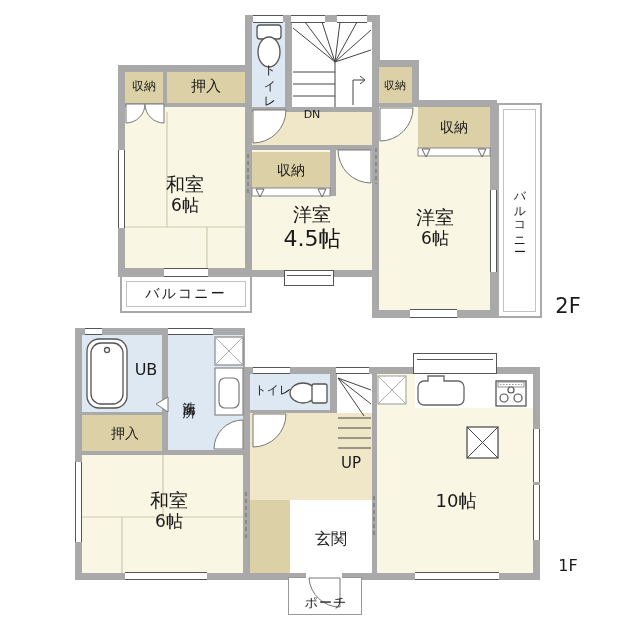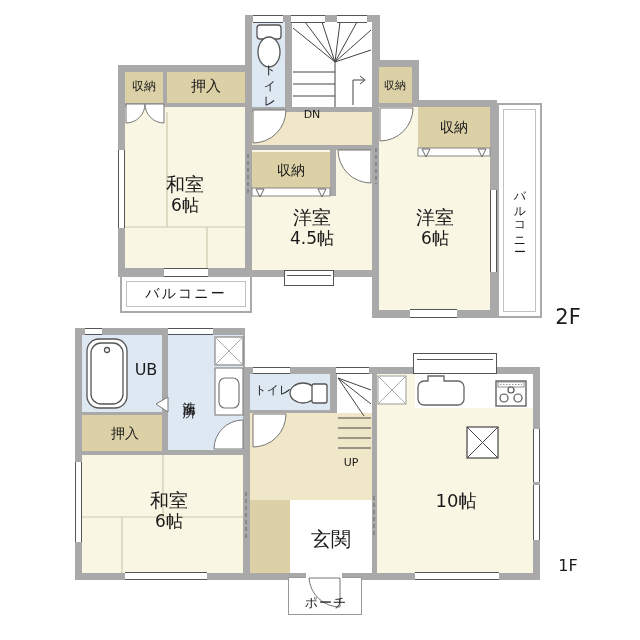--- a/index.html
+++ b/index.html
@@ -222,40 +222,40 @@
   <div class="lbl vert" style="left:257px;top:52px;width:24px;height:54px;font-size:12px;">トイレ</div>
   <div class="lbl" style="left:292px;top:108px;width:40px;height:15px;font-size:11px;">DN</div>
   <div class="lbl" style="left:374px;top:76px;width:42px;height:20px;font-size:11px;">収納</div>
   <div class="lbl" style="left:130px;top:172px;width:110px;height:46px;font-size:19px;flex-direction:column;">
     <span>和室</span>
     <span style="font-size:17px;">6帖</span>
   </div>
   <div class="lbl" style="left:252px;top:158px;width:78px;height:24px;font-size:14px;">収納</div>
   <div class="lbl" style="left:262px;top:204px;width:100px;height:48px;font-size:19px;flex-direction:column;">
     <span>洋室</span>
-    <span style="font-size:17px;">4.5帖</span>
+    <span style="font-size:22px;">4.5帖</span>
   </div>
   <div class="lbl" style="left:418px;top:114px;width:72px;height:26px;font-size:14px;">収納</div>
   <div class="lbl" style="left:385px;top:204px;width:100px;height:48px;font-size:19px;flex-direction:column;">
     <span>洋室</span>
     <span style="font-size:17px;">6帖</span>
   </div>
   <div class="lbl" style="left:128px;top:283px;width:116px;height:20px;font-size:14px;letter-spacing:2px;">バルコニー</div>
   <div class="lbl vert" style="left:506px;top:158px;width:26px;height:112px;font-size:12px;">バルコニー</div>
-  <div class="lbl" style="left:544px;top:304px;width:48px;height:26px;font-size:21px;">2F</div>
+  <div class="lbl" style="left:544px;top:293px;width:48px;height:26px;font-size:21px;">2F</div>
 
   <div class="lbl" style="left:126px;top:358px;width:40px;height:24px;font-size:16px;">UB</div>
   <div class="lbl vert" style="left:176px;top:362px;width:24px;height:64px;font-size:13px;">洗面所</div>
   <div class="lbl" style="left:250px;top:381px;width:46px;height:20px;font-size:12px;">トイレ</div>
   <div class="lbl" style="left:95px;top:423px;width:60px;height:20px;font-size:14px;">押入</div>
   <div class="lbl" style="left:119px;top:487px;width:100px;height:48px;font-size:19px;flex-direction:column;">
     <span>和室</span>
     <span style="font-size:17px;">6帖</span>
   </div>
-  <div class="lbl" style="left:331px;top:456px;width:40px;height:15px;font-size:11px;">UP</div>
+  <div class="lbl" style="left:331px;top:456px;width:40px;height:15px;font-size:15px;">UP</div>
   <div class="lbl" style="left:404px;top:474px;width:104px;height:54px;font-size:24px;flex-direction:column;">
     <span style="font-size:18px;letter-spacing:0;">10帖</span>
   </div>
-  <div class="lbl" style="left:299px;top:528px;width:64px;height:22px;font-size:20px;">玄関</div>
+  <div class="lbl" style="left:299px;top:528px;width:64px;height:22px;font-size:16px;">玄関</div>
   <div class="lbl" style="left:296px;top:594px;width:60px;height:18px;font-size:13px;letter-spacing:1px;">ポーチ</div>
   <div class="lbl" style="left:544px;top:553px;width:48px;height:26px;font-size:16px;">1F</div>
 
 </div>
 
 </body></html>

